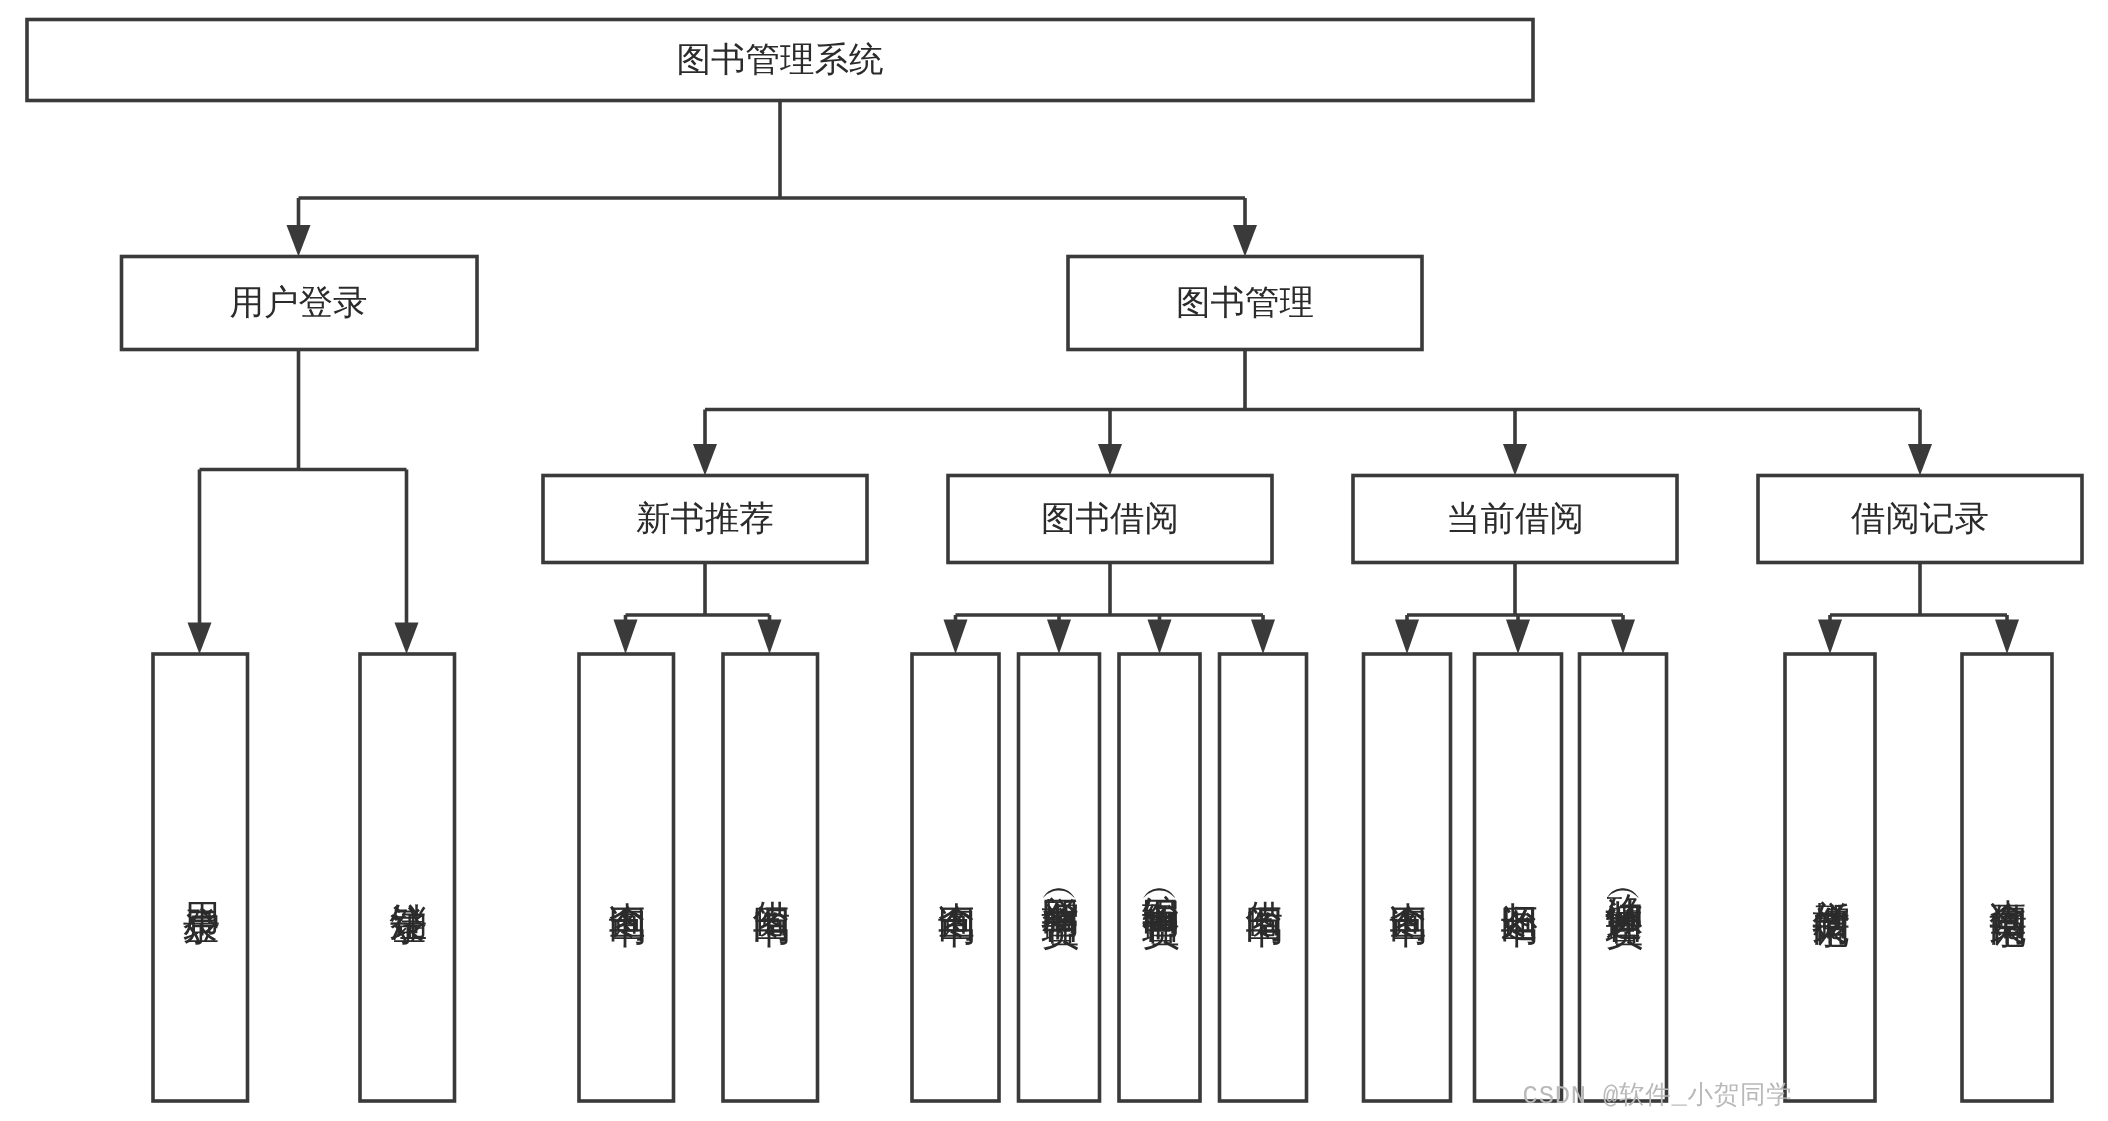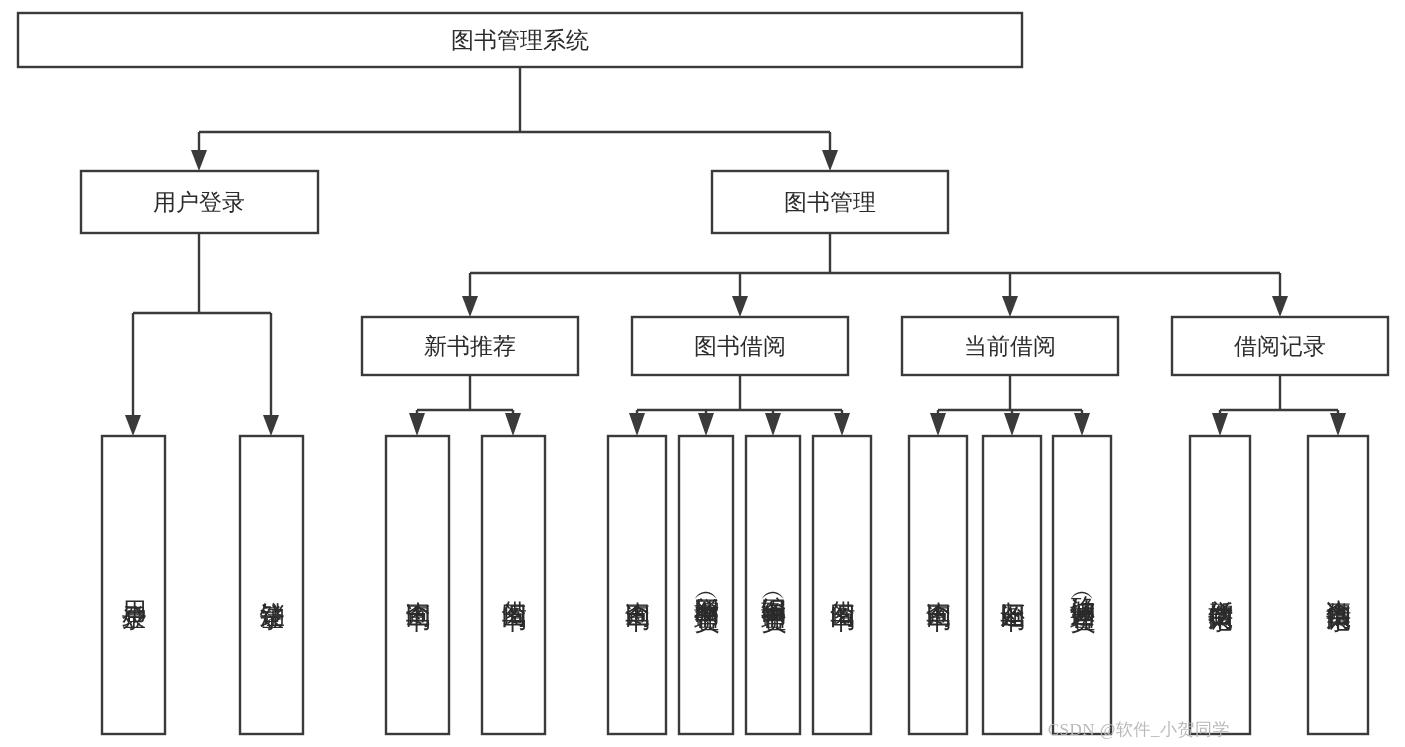--- a/index.html
+++ b/index.html
@@ -11,21 +11,20 @@
     width: 1405px;
     height: 747px;
     font-family: "DejaVu Sans", "Liberation Sans", sans-serif;
     overflow: hidden;
   }
   #diagram-root {
     position: relative;
     width: 1203px;
     height: 747px;
     background: #ffffff;
-    padding-left: 35px;
   }
   svg.tree-canvas {
     position: absolute;
     left: 0;
     top: 0;
     width: 1405px;
     height: 747px;
   }
   .node-box {
     fill: #ffffff;
@@ -63,21 +62,21 @@
     fill: none;
   }
   .arrow-head {
     fill: #3a3a3a;
     stroke: none;
   }
   .watermark {
     position: absolute;
     right: 8px;
     bottom: 6px;
-    font-family: Liberation Serif, serif;
+    font-family: Liberation Mono, monospace;
     font-size: 17px;
     color: #b9b9b9;
     letter-spacing: 0.5px;
     white-space: nowrap;
   }
 </style>
 </head>
 <body>
 
 <div id="diagram-root">

